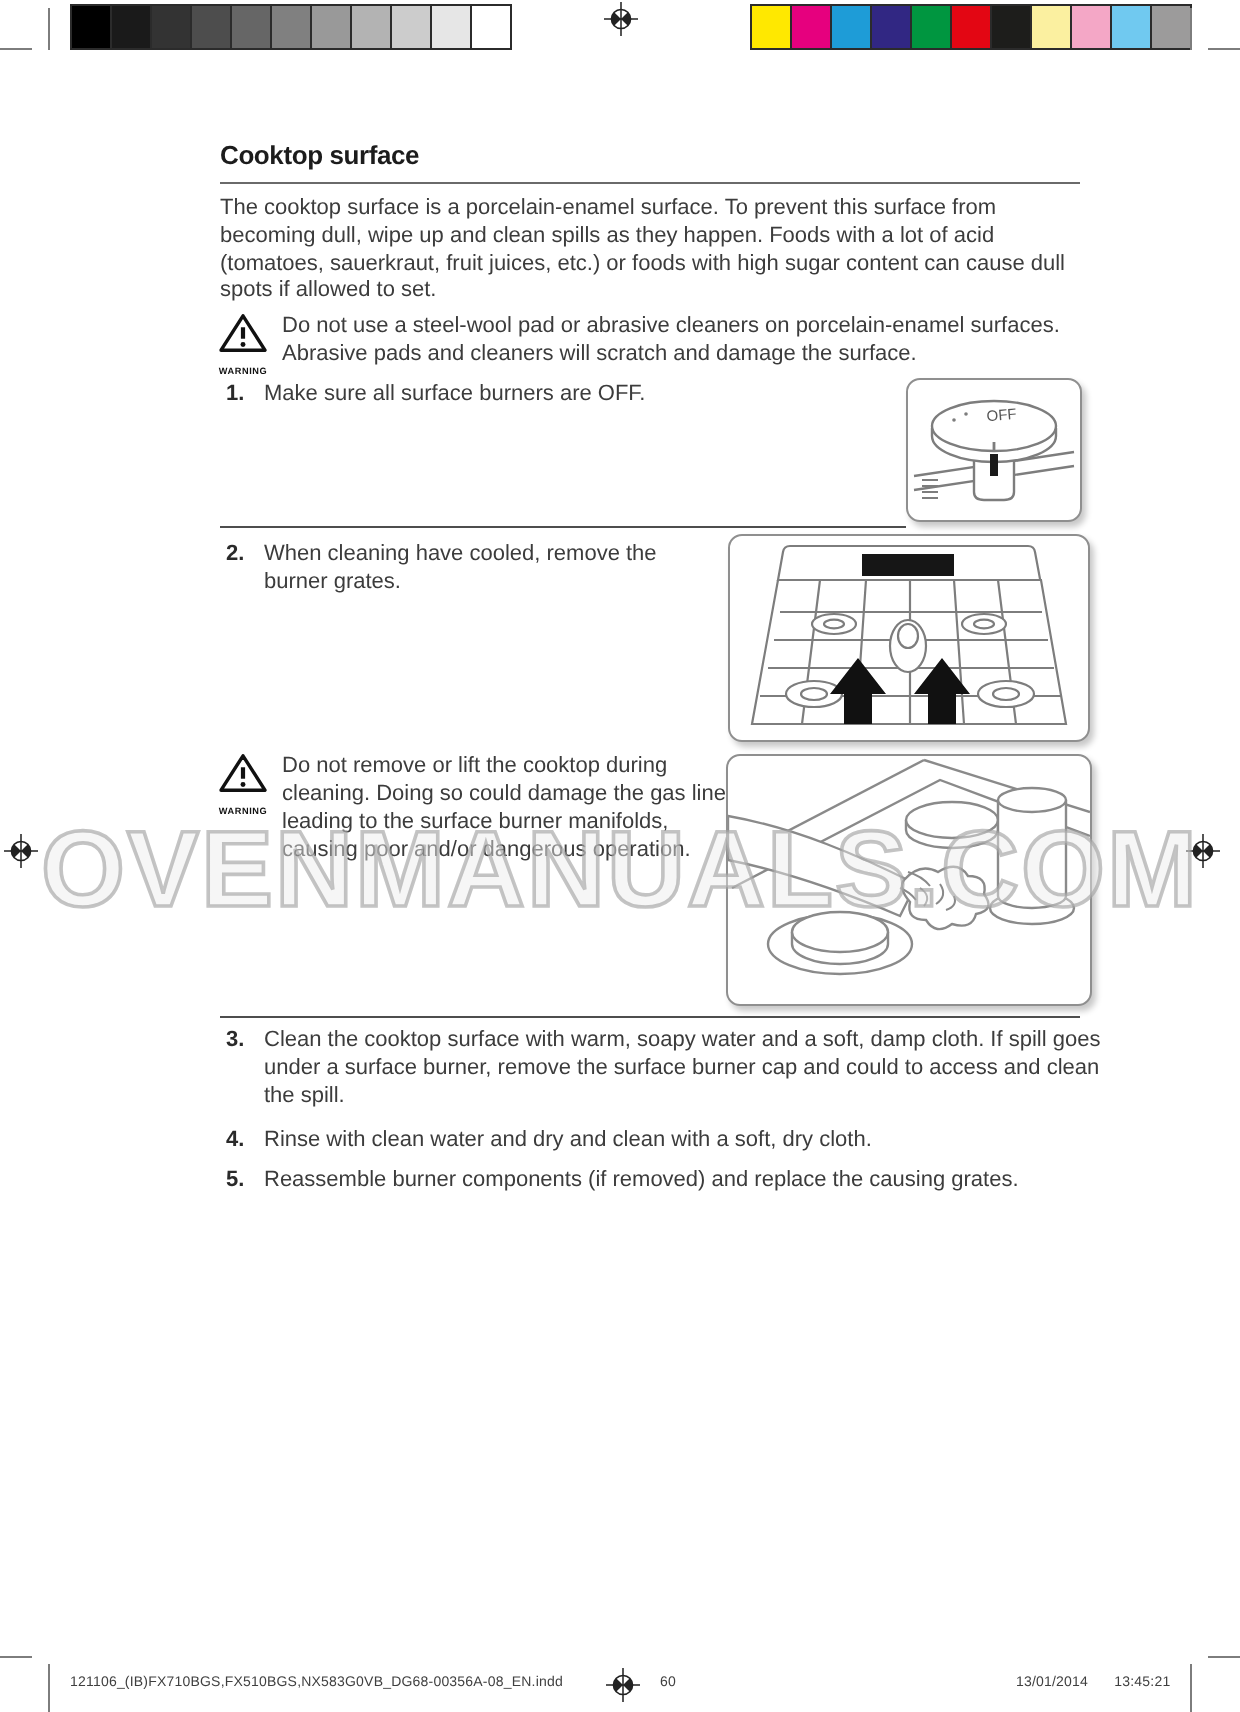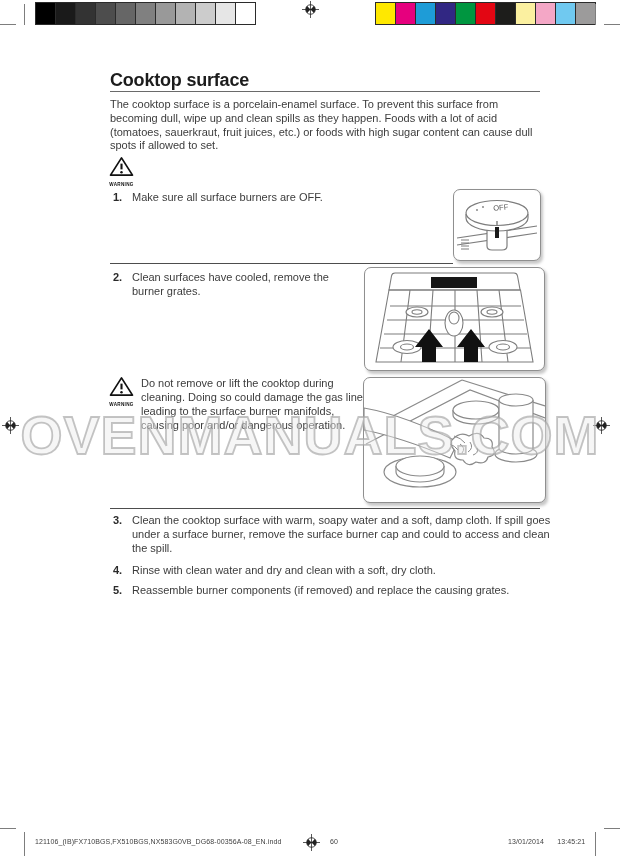--- a/index.html
+++ b/index.html
@@ -8,21 +8,21 @@
   .abs{position:absolute;}
 
   
   .calbar{display:flex;border:1px solid #2b2b2b;height:21px;}
   .calbar .swatch{width:19px;height:21px;border-right:1px solid #2b2b2b;}
   .calbar .swatch:last-child{border-right:none;}
   .cropline{background:#7d7d7d;}
   .regmark{width:17px;height:17px;}
 
   
-  .title{font-size:18px;font-weight:bold;color:#1c1c1c;letter-spacing:-0.2px;}
+  .title{font-size:13px;font-weight:bold;color:#1c1c1c;letter-spacing:-0.2px;}
   .rule{height:1px;background:#6a6a6a;}
   .body-text{font-size:11px;line-height:13.8px;color:#3c3c3c;}
   .step{display:flex;font-size:11px;line-height:13.9px;}
   .step .num{flex:none;width:19px;font-weight:bold;color:#2a2a2a;}
   .step .txt{flex:1;}
   .warning{display:flex;align-items:flex-start;font-size:11px;line-height:14px;}
   .warnbadge{flex:none;width:31px;margin-right:4px;text-align:center;}
   .warnbadge .wlabel{font-size:4.6px;font-weight:bold;letter-spacing:0.3px;color:#111;margin-top:-2px;}
   .figure{background:#fff;border:1.4px solid #8f8f8f;border-radius:7px;
           box-shadow:2px 2.5px 3px rgba(0,0,0,0.22);overflow:hidden;z-index:1;}
@@ -105,20 +105,21 @@
 
   <div class="abs warning" style="left:106px;top:156px;width:440px;">
     <div class="warnbadge">
       <svg width="25" height="21" viewBox="0 0 26 22">
         <path d="M13,2 L24.5,20 H1.5 Z" fill="none" stroke="#111" stroke-width="1.8" stroke-linejoin="round"></path>
         <path d="M13,8 V14" stroke="#111" stroke-width="2.2"></path>
         <circle cx="13" cy="17" r="1.3" fill="#111"></circle>
       </svg>
       <div class="wlabel">WARNING</div>
     </div>
+    <div class="txt" style="width:412px;">Do not use a steel-wool pad or abrasive cleaners on porcelain-enamel surfaces. Abrasive pads and cleaners will scratch and damage the surface.</div>
   </div>
 
   <div class="abs step" style="left:113px;top:191px;width:330px;">
     <span class="num">1.</span>
     <span class="txt">Make sure all surface burners are OFF.</span>
   </div>
 
   <div class="abs figure" style="left:453px;top:189px;width:86px;height:70px;">
     <svg width="86" height="70" viewBox="0 0 86 70">
       <g stroke="#7d7d7d" stroke-width="1.2" fill="none">
@@ -134,21 +135,21 @@
         <path d="M43,31 V36" stroke-width="1.4"></path>
       </g>
       <text x="47" y="20" font-size="7.5" text-anchor="middle" fill="#555" transform="rotate(-5 47 20)" font-family="Liberation Sans, sans-serif">OFF</text>
     </svg>
   </div>
 
   <div class="abs rule" style="left:110px;top:263px;width:343px;background:#4d4d4d;"></div>
 
   <div class="abs step" style="left:113px;top:271px;width:232px;">
     <span class="num">2.</span>
-    <span class="txt">Clean surfaces have cooled, remove the burner grates.</span>
+    <span class="txt">When cleaning have cooled, remove the burner grates.</span>
   </div>
 
   <div class="abs figure" style="left:364px;top:267px;width:179px;height:102px;">
     <svg width="179" height="102" viewBox="0 0 179 102">
       <g stroke="#7d7d7d" stroke-width="1.1" fill="none">
         <path d="M30,5 h119 q3,0 3.5,3 l2.6,14 H24 l2.5,-14 q0.5,-3 3.5,-3 z"></path>
         <rect x="66" y="9" width="46" height="11" fill="#161616" stroke="none"></rect>
         <path d="M24,22 H155.5 L168,94 H11 Z"></path>
         <path d="M25,38 H156 M22,52 H159 M19,66 H162 M15,80 H166"></path>
         <path d="M45,22 L36,94 M68,22 L63,94 M90,22 L90,94 M112,22 L117,94 M134,22 L143,94"></path>

